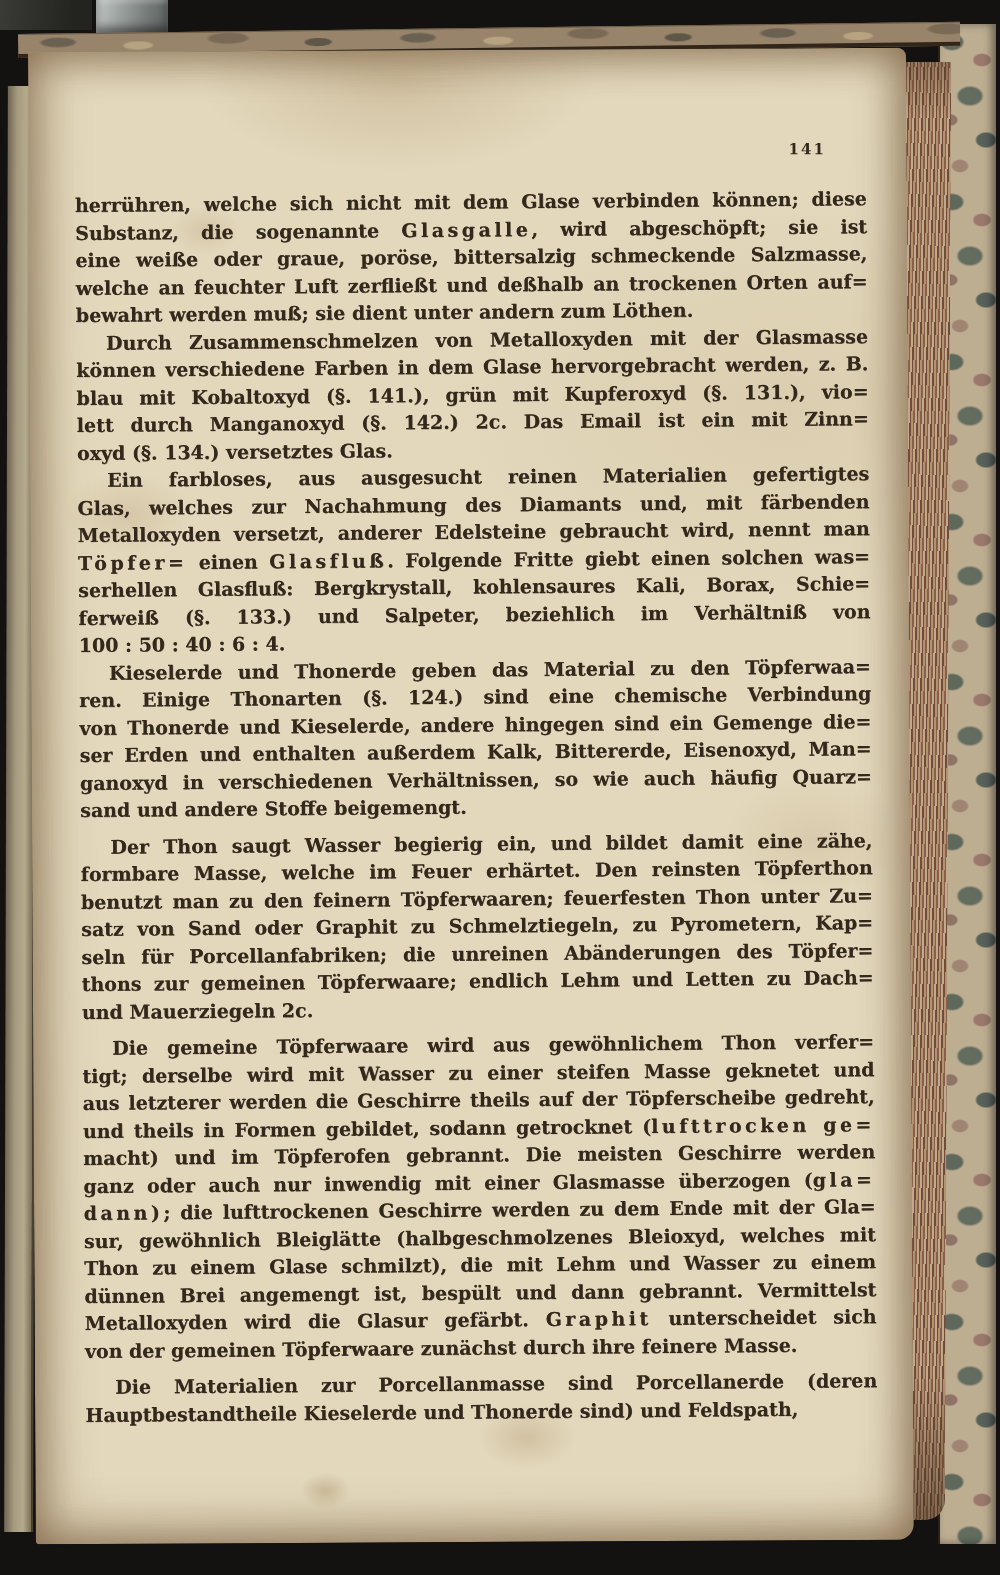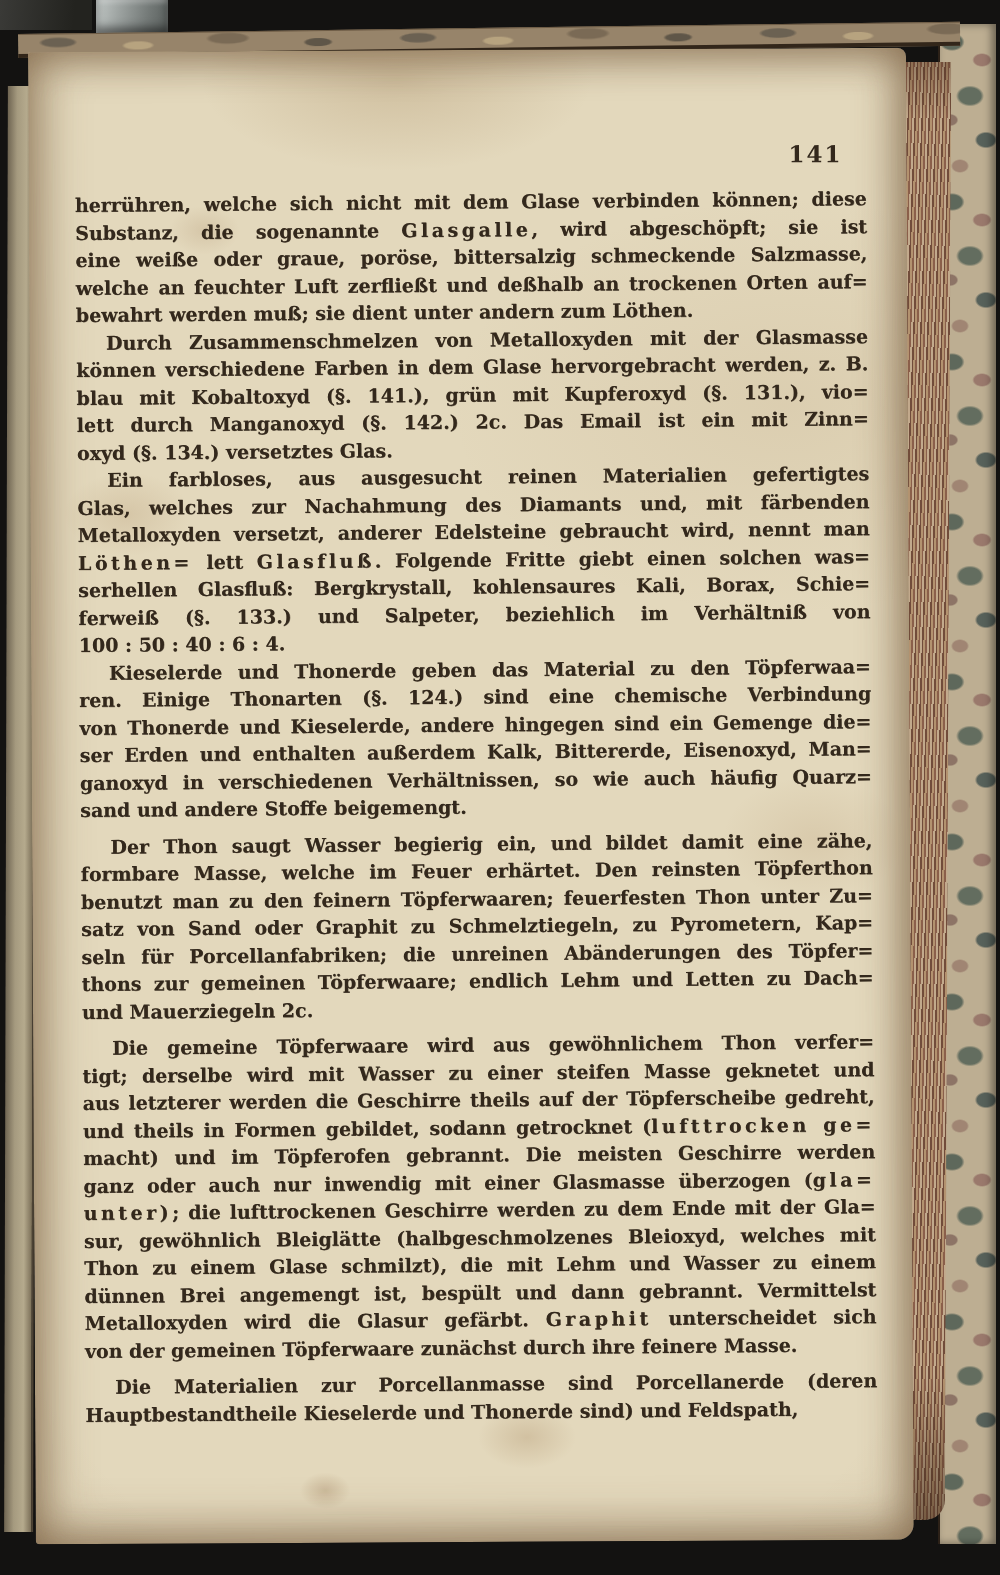--- a/index.html
+++ b/index.html
@@ -78,21 +78,21 @@
       radial-gradient(ellipse 120% 108% at 50% 45%, rgba(0,0,0,0) 58%, rgba(120,85,45,.26) 100%);
     box-shadow:
       inset 0 16px 34px rgba(90,60,30,.25),
       inset -16px 0 38px rgba(100,70,40,.30),
       inset 22px 0 42px rgba(110,80,45,.26),
       inset 0 -20px 44px rgba(100,70,40,.28);
     border-radius:2px 9px 16px 4px;
   }
   .pagenum{
     position:absolute;left:760px;top:92px;
-    font-size:23px;font-weight:bold;color:#33281c;letter-spacing:2px;
+    font-size:15px;font-weight:bold;color:#33281c;letter-spacing:2px;
   }
   .text-block{
     position:absolute;left:46px;top:140px;width:792px;
     transform:rotate(-0.2deg);transform-origin:0 0;
     color:#33281c;font-size:19px;line-height:27.5px;font-weight:bold;
     text-shadow:0.3px 0.3px 0.5px rgba(51,40,28,.55);
   }
   .par{margin:0;}
   .par.gap{margin-top:9px;}
   .par.indent .line:first-child{text-indent:30px;}
@@ -124,21 +124,21 @@
         <div class="line"><span>Durch Zusammenschmelzen von Metalloxyden mit der Glasmasse</span></div>
         <div class="line"><span>können verschiedene Farben in dem Glase hervorgebracht werden, z. B.</span></div>
         <div class="line"><span>blau mit Kobaltoxyd (§. 141.), grün mit Kupferoxyd (§. 131.), vio=</span></div>
         <div class="line"><span>lett durch Manganoxyd (§. 142.) 2c. Das Email ist ein mit Zinn=</span></div>
         <div class="line last"><span>oxyd (§. 134.) versetztes Glas.</span></div>
       </div>
       <div class="par indent">
         <div class="line"><span>Ein farbloses, aus ausgesucht reinen Materialien gefertigtes</span></div>
         <div class="line"><span>Glas, welches zur Nachahmung des Diamants und, mit färbenden</span></div>
         <div class="line"><span>Metalloxyden versetzt, anderer Edelsteine gebraucht wird, nennt man</span></div>
-        <div class="line"><span class="sp">Löthen=</span><span> lett </span><span class="sp">Glasfluß</span><span>. Folgende Fritte giebt einen solchen was=</span></div>
+        <div class="line"><span class="sp">Töpfer=</span><span> einen </span><span class="sp">Glasfluß</span><span>. Folgende Fritte giebt einen solchen was=</span></div>
         <div class="line"><span>serhellen Glasfluß: Bergkrystall, kohlensaures Kali, Borax, Schie=</span></div>
         <div class="line"><span>ferweiß (§. 133.) und Salpeter, beziehlich im Verhältniß von</span></div>
         <div class="line last"><span>100 : 50 : 40 : 6 : 4.</span></div>
       </div>
       <div class="par indent">
         <div class="line"><span>Kieselerde und Thonerde geben das Material zu den Töpferwaa=</span></div>
         <div class="line"><span>ren. Einige Thonarten (§. 124.) sind eine chemische Verbindung</span></div>
         <div class="line"><span>von Thonerde und Kieselerde, andere hingegen sind ein Gemenge die=</span></div>
         <div class="line"><span>ser Erden und enthalten außerdem Kalk, Bittererde, Eisenoxyd, Man=</span></div>
         <div class="line"><span>ganoxyd in verschiedenen Verhältnissen, so wie auch häufig Quarz=</span></div>
@@ -153,21 +153,21 @@
         <div class="line"><span>thons zur gemeinen Töpferwaare; endlich Lehm und Letten zu Dach=</span></div>
         <div class="line last"><span>und Mauerziegeln 2c.</span></div>
       </div>
       <div class="par indent gap">
         <div class="line"><span>Die gemeine Töpferwaare wird aus gewöhnlichem Thon verfer=</span></div>
         <div class="line"><span>tigt; derselbe wird mit Wasser zu einer steifen Masse geknetet und</span></div>
         <div class="line"><span>aus letzterer werden die Geschirre theils auf der Töpferscheibe gedreht,</span></div>
         <div class="line"><span>und theils in Formen gebildet, sodann getrocknet (</span><span class="sp">lufttrocken ge=</span></div>
         <div class="line"><span>macht) und im Töpferofen gebrannt. Die meisten Geschirre werden</span></div>
         <div class="line"><span>ganz oder auch nur inwendig mit einer Glasmasse überzogen (</span><span class="sp">gla=</span></div>
-        <div class="line"><span class="sp">unter)</span><span>; die lufttrockenen Geschirre werden zu dem Ende mit der Gla=</span></div>
+        <div class="line"><span class="sp">dann)</span><span>; die lufttrockenen Geschirre werden zu dem Ende mit der Gla=</span></div>
         <div class="line"><span>sur, gewöhnlich Bleiglätte (halbgeschmolzenes Bleioxyd, welches mit</span></div>
         <div class="line"><span>Thon zu einem Glase schmilzt), die mit Lehm und Wasser zu einem</span></div>
         <div class="line"><span>dünnen Brei angemengt ist, bespült und dann gebrannt. Vermittelst</span></div>
         <div class="line"><span>Metalloxyden wird die Glasur gefärbt. </span><span class="sp">Graphit</span><span> unterscheidet sich</span></div>
         <div class="line last"><span>von der gemeinen Töpferwaare zunächst durch ihre feinere Masse.</span></div>
       </div>
       <div class="par indent gap">
         <div class="line"><span>Die Materialien zur Porcellanmasse sind Porcellanerde (deren</span></div>
         <div class="line last"><span>Hauptbestandtheile Kieselerde und Thonerde sind) und Feldspath,</span></div>
       </div>

